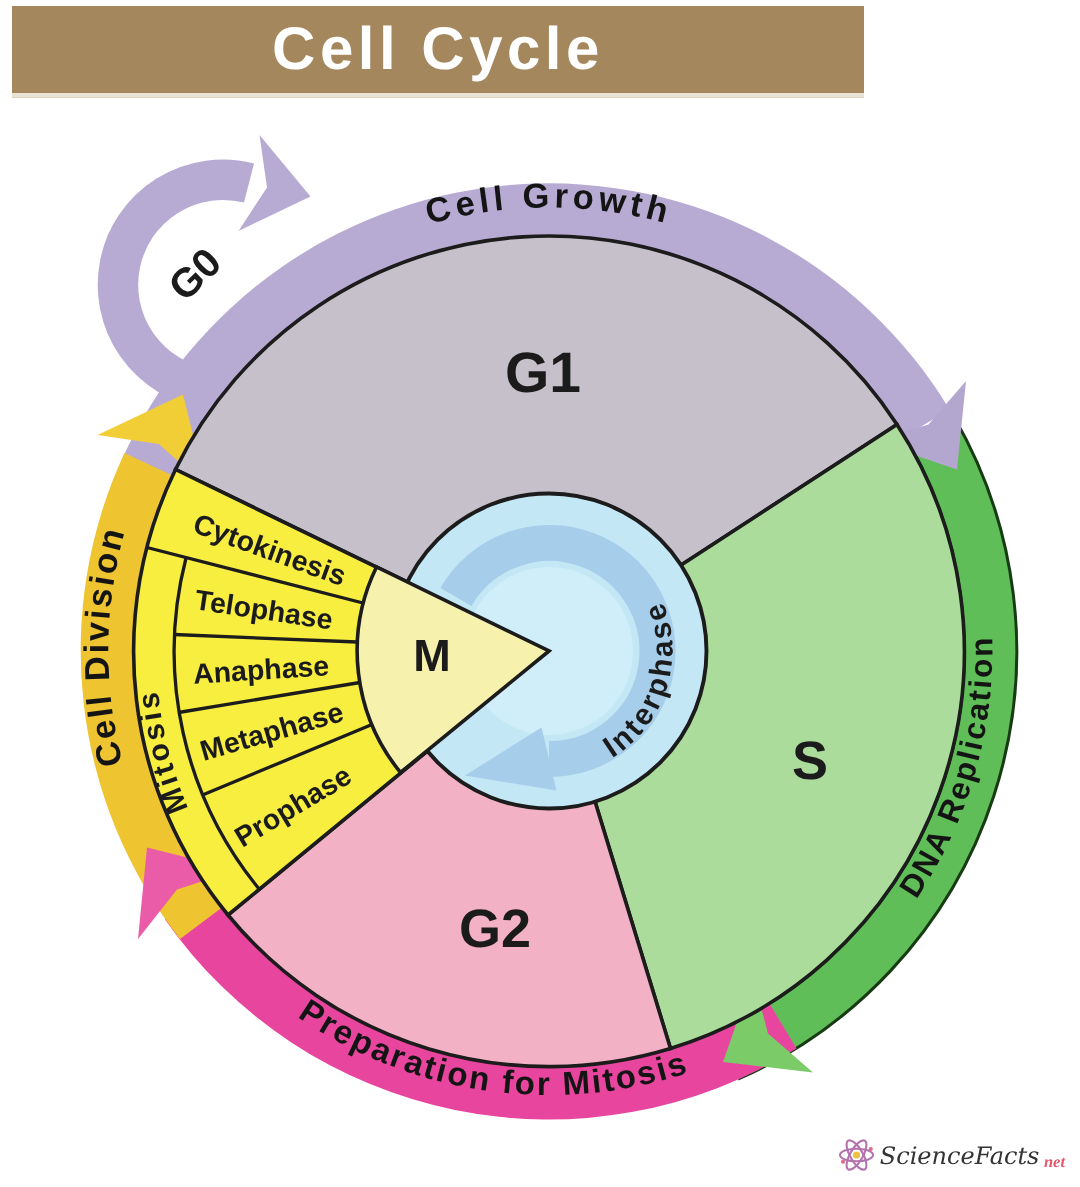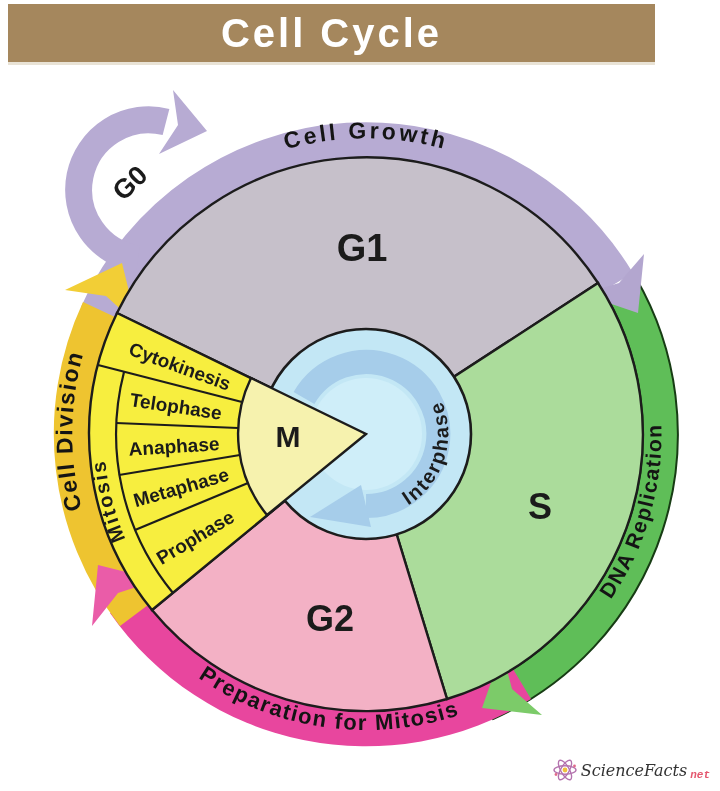--- a/index.html
+++ b/index.html
@@ -1,34 +1,34 @@
 <!DOCTYPE html>
 <html style="--title_bar: #a5875d; --title_text: #ffffff; --g1_fill: #c6c0ca; --s_fill: #abdc9b; --g2_fill: #f3b1c5; --m_wedge_fill: #f7ee3f; --m_center_fill: #f6f2ae; --growth_band: #b7abd3; --growth_arrow: #b3a6cf; --replication_band: #5fbe58; --replication_arrow: #7ccb69; --preparation_band: #e8469e; --preparation_arrow: #ea5ca8; --division_band: #eec430; --division_arrow: #f2ce36; --interphase_fill: #c3e7f5; --interphase_inner: #cfeef9; --interphase_arrow: #a6cdea; --outline: #1c1c1c; --brand_text: #333333; --brand_accent: #e4586f;"><head>
 <meta charset="utf-8">
 <style>
   html,body{margin:0;padding:0;background:#ffffff;}
   .page{position:relative;width:720px;height:791px;background:#ffffff;overflow:hidden;
         font-family:"Liberation Sans","DejaVu Sans",sans-serif;}
-  .title-bar{position:absolute;left:8px;top:4px;width:647px;height:58px;
+  .title-bar{position:absolute;left:8px;top:4px;width:568px;height:58px;
              background:var(--title_bar,#a5875d);
              display:flex;align-items:center;justify-content:center;
              border-bottom:3px solid #e9e3d6;}
   .title-bar h1{margin:0;color:var(--title_text,#fff);font-size:40px;font-weight:bold;
                 letter-spacing:3px;}
   svg text{font-family:"Liberation Sans","DejaVu Sans",sans-serif;}
   .band-label{font-size:23px;font-weight:bold;fill:#141414;letter-spacing:3px;}
   .band-label-sm{font-size:21px;font-weight:bold;fill:#141414;letter-spacing:1.5px;}
   .sector-label{font-weight:bold;fill:#1b1b1b;}
   .stage-label{font-size:19px;font-weight:bold;fill:#1b1b1b;}
   .curve-label{font-size:20px;font-weight:bold;fill:#1b1b1b;letter-spacing:2px;}
   .g0-label{font-size:27px;font-weight:bold;fill:#1b1b1b;}
   .brand{position:absolute;right:10px;bottom:8px;display:flex;align-items:center;gap:3px;}
   .brand-name{font-family:"DejaVu Serif","Liberation Serif",serif;font-style:italic;
               font-weight:normal;font-size:16px;color:var(--brand_text,#333);}
-  .brand-suffix{font-family:Liberation Mono, monospace;font-style:italic;
+  .brand-suffix{font-family:Liberation Serif, serif;font-style:italic;
                 font-weight:bold;font-size:11px;color:var(--brand_accent,#e4586f);
                 align-self:flex-end;padding-bottom:2px;}
 </style>
 </head>
 <body>
 
 <div class="page">
 
   <div class="title-bar">
     <h1>Cell Cycle</h1>

